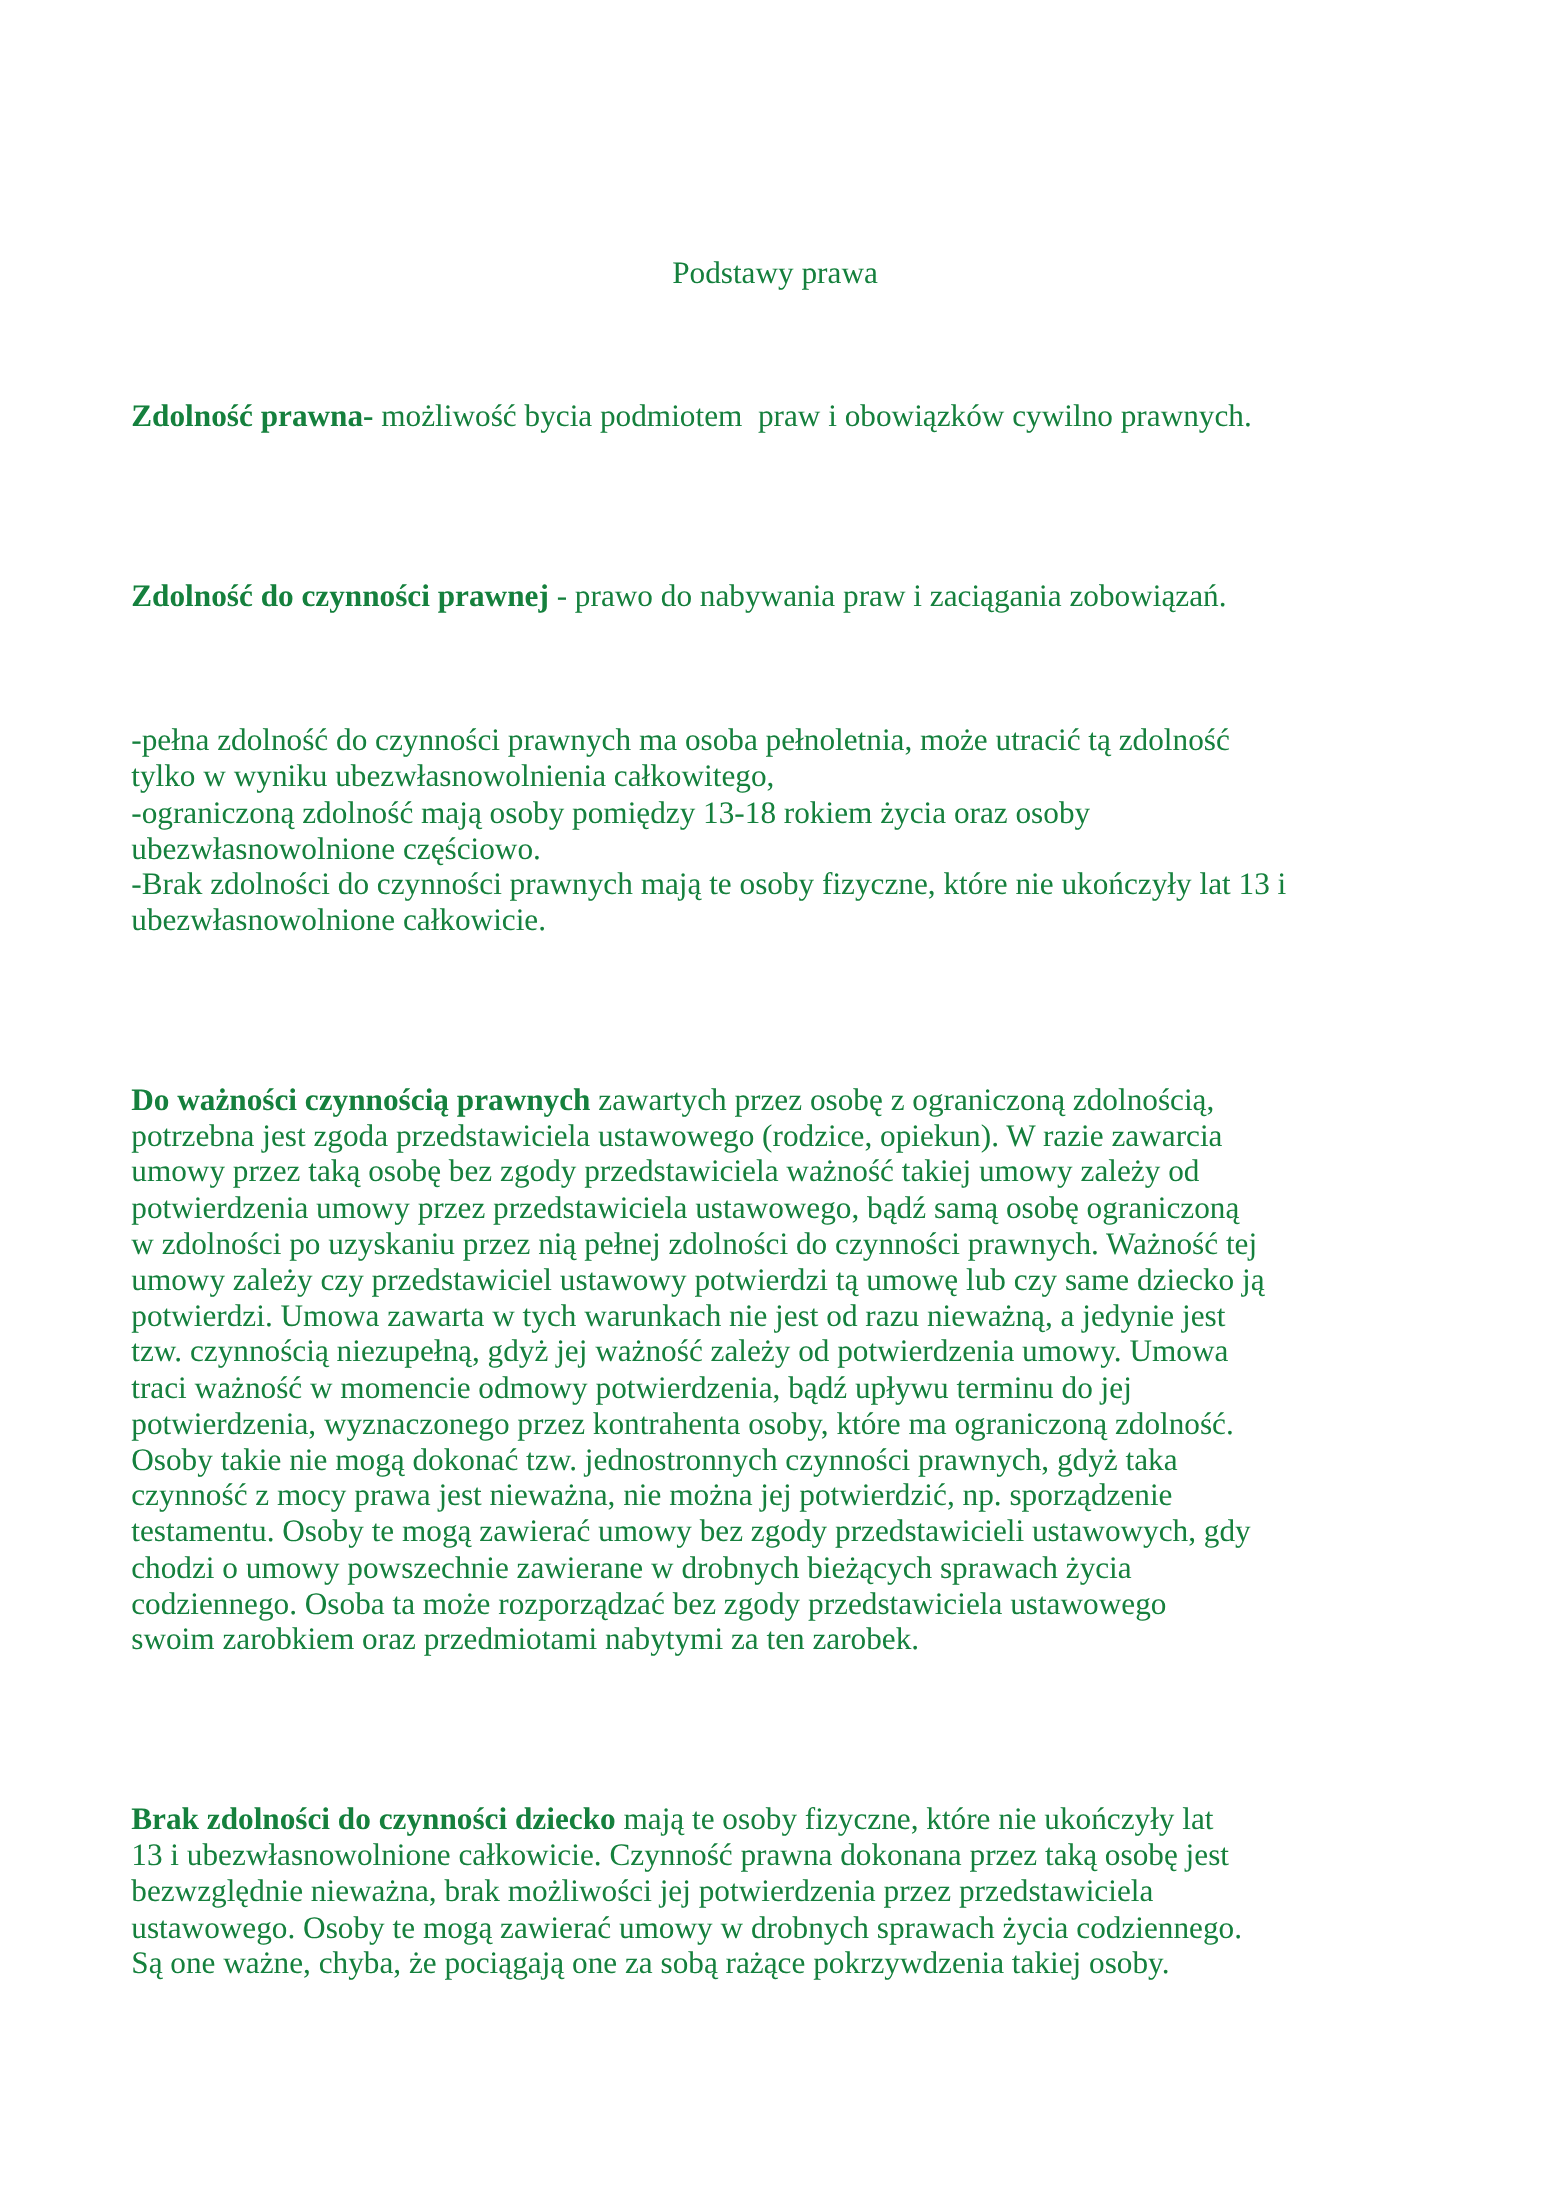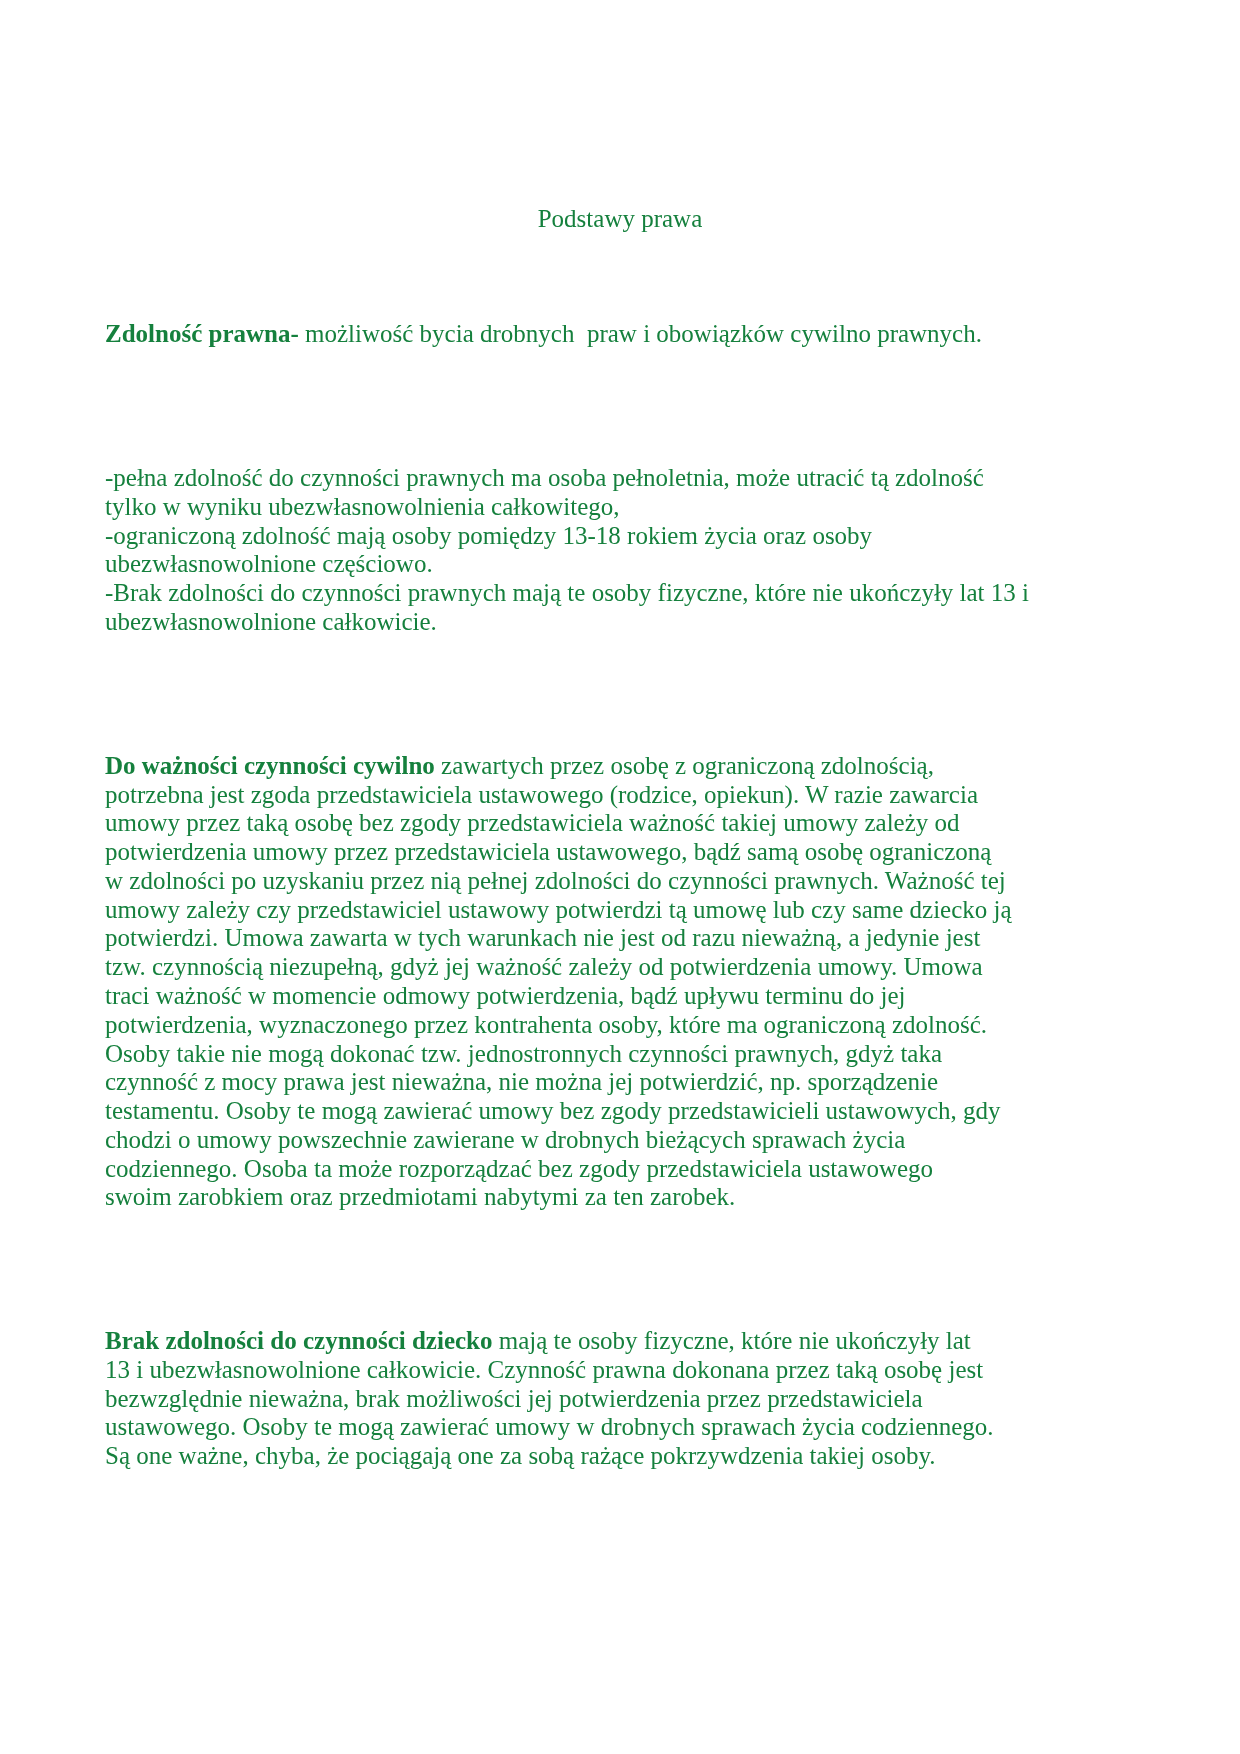--- a/index.html
+++ b/index.html
@@ -27,31 +27,32 @@
   .list { margin-top: 0; }
   .lead, .heading { font-weight: bold; }
 </style>
 </head>
 <body>
 
 <div class="doc">
 
   <div class="title">Podstawy prawa</div>
 
-  <div class="para nogap"><span class="lead">Zdolność prawna-</span><span> możliwość bycia drobnych  praw i obowiązków cywilno prawnych.</span></div>
+  <div class="para nogap"><span class="lead">Zdolność prawna-</span><span> możliwość bycia podmiotem  praw i obowiązków cywilno prawnych.</span></div>
 
+  <div class="para"><span class="lead">Zdolność do czynności prawnej</span><span> - prawo do nabywania praw i zaciągania zobowiązań.</span></div>
 
   <div class="list">-pełna zdolność do czynności prawnych ma osoba pełnoletnia, może utracić tą zdolność
 tylko w wyniku ubezwłasnowolnienia całkowitego,
 -ograniczoną zdolność mają osoby pomiędzy 13-18 rokiem życia oraz osoby
 ubezwłasnowolnione częściowo.
 -Brak zdolności do czynności prawnych mają te osoby fizyczne, które nie ukończyły lat 13 i
 ubezwłasnowolnione całkowicie.</div>
 
-  <div class="para"><span class="lead">Do ważności czynności cywilno</span><span> zawartych przez osobę z ograniczoną zdolnością,
+  <div class="para"><span class="lead">Do ważności czynnością prawnych</span><span> zawartych przez osobę z ograniczoną zdolnością,
 potrzebna jest zgoda przedstawiciela ustawowego (rodzice, opiekun). W razie zawarcia
 umowy przez taką osobę bez zgody przedstawiciela ważność takiej umowy zależy od
 potwierdzenia umowy przez przedstawiciela ustawowego, bądź samą osobę ograniczoną
 w zdolności po uzyskaniu przez nią pełnej zdolności do czynności prawnych. Ważność tej
 umowy zależy czy przedstawiciel ustawowy potwierdzi tą umowę lub czy same dziecko ją
 potwierdzi. Umowa zawarta w tych warunkach nie jest od razu nieważną, a jedynie jest
 tzw. czynnością niezupełną, gdyż jej ważność zależy od potwierdzenia umowy. Umowa
 traci ważność w momencie odmowy potwierdzenia, bądź upływu terminu do jej
 potwierdzenia, wyznaczonego przez kontrahenta osoby, które ma ograniczoną zdolność.
 Osoby takie nie mogą dokonać tzw. jednostronnych czynności prawnych, gdyż taka

